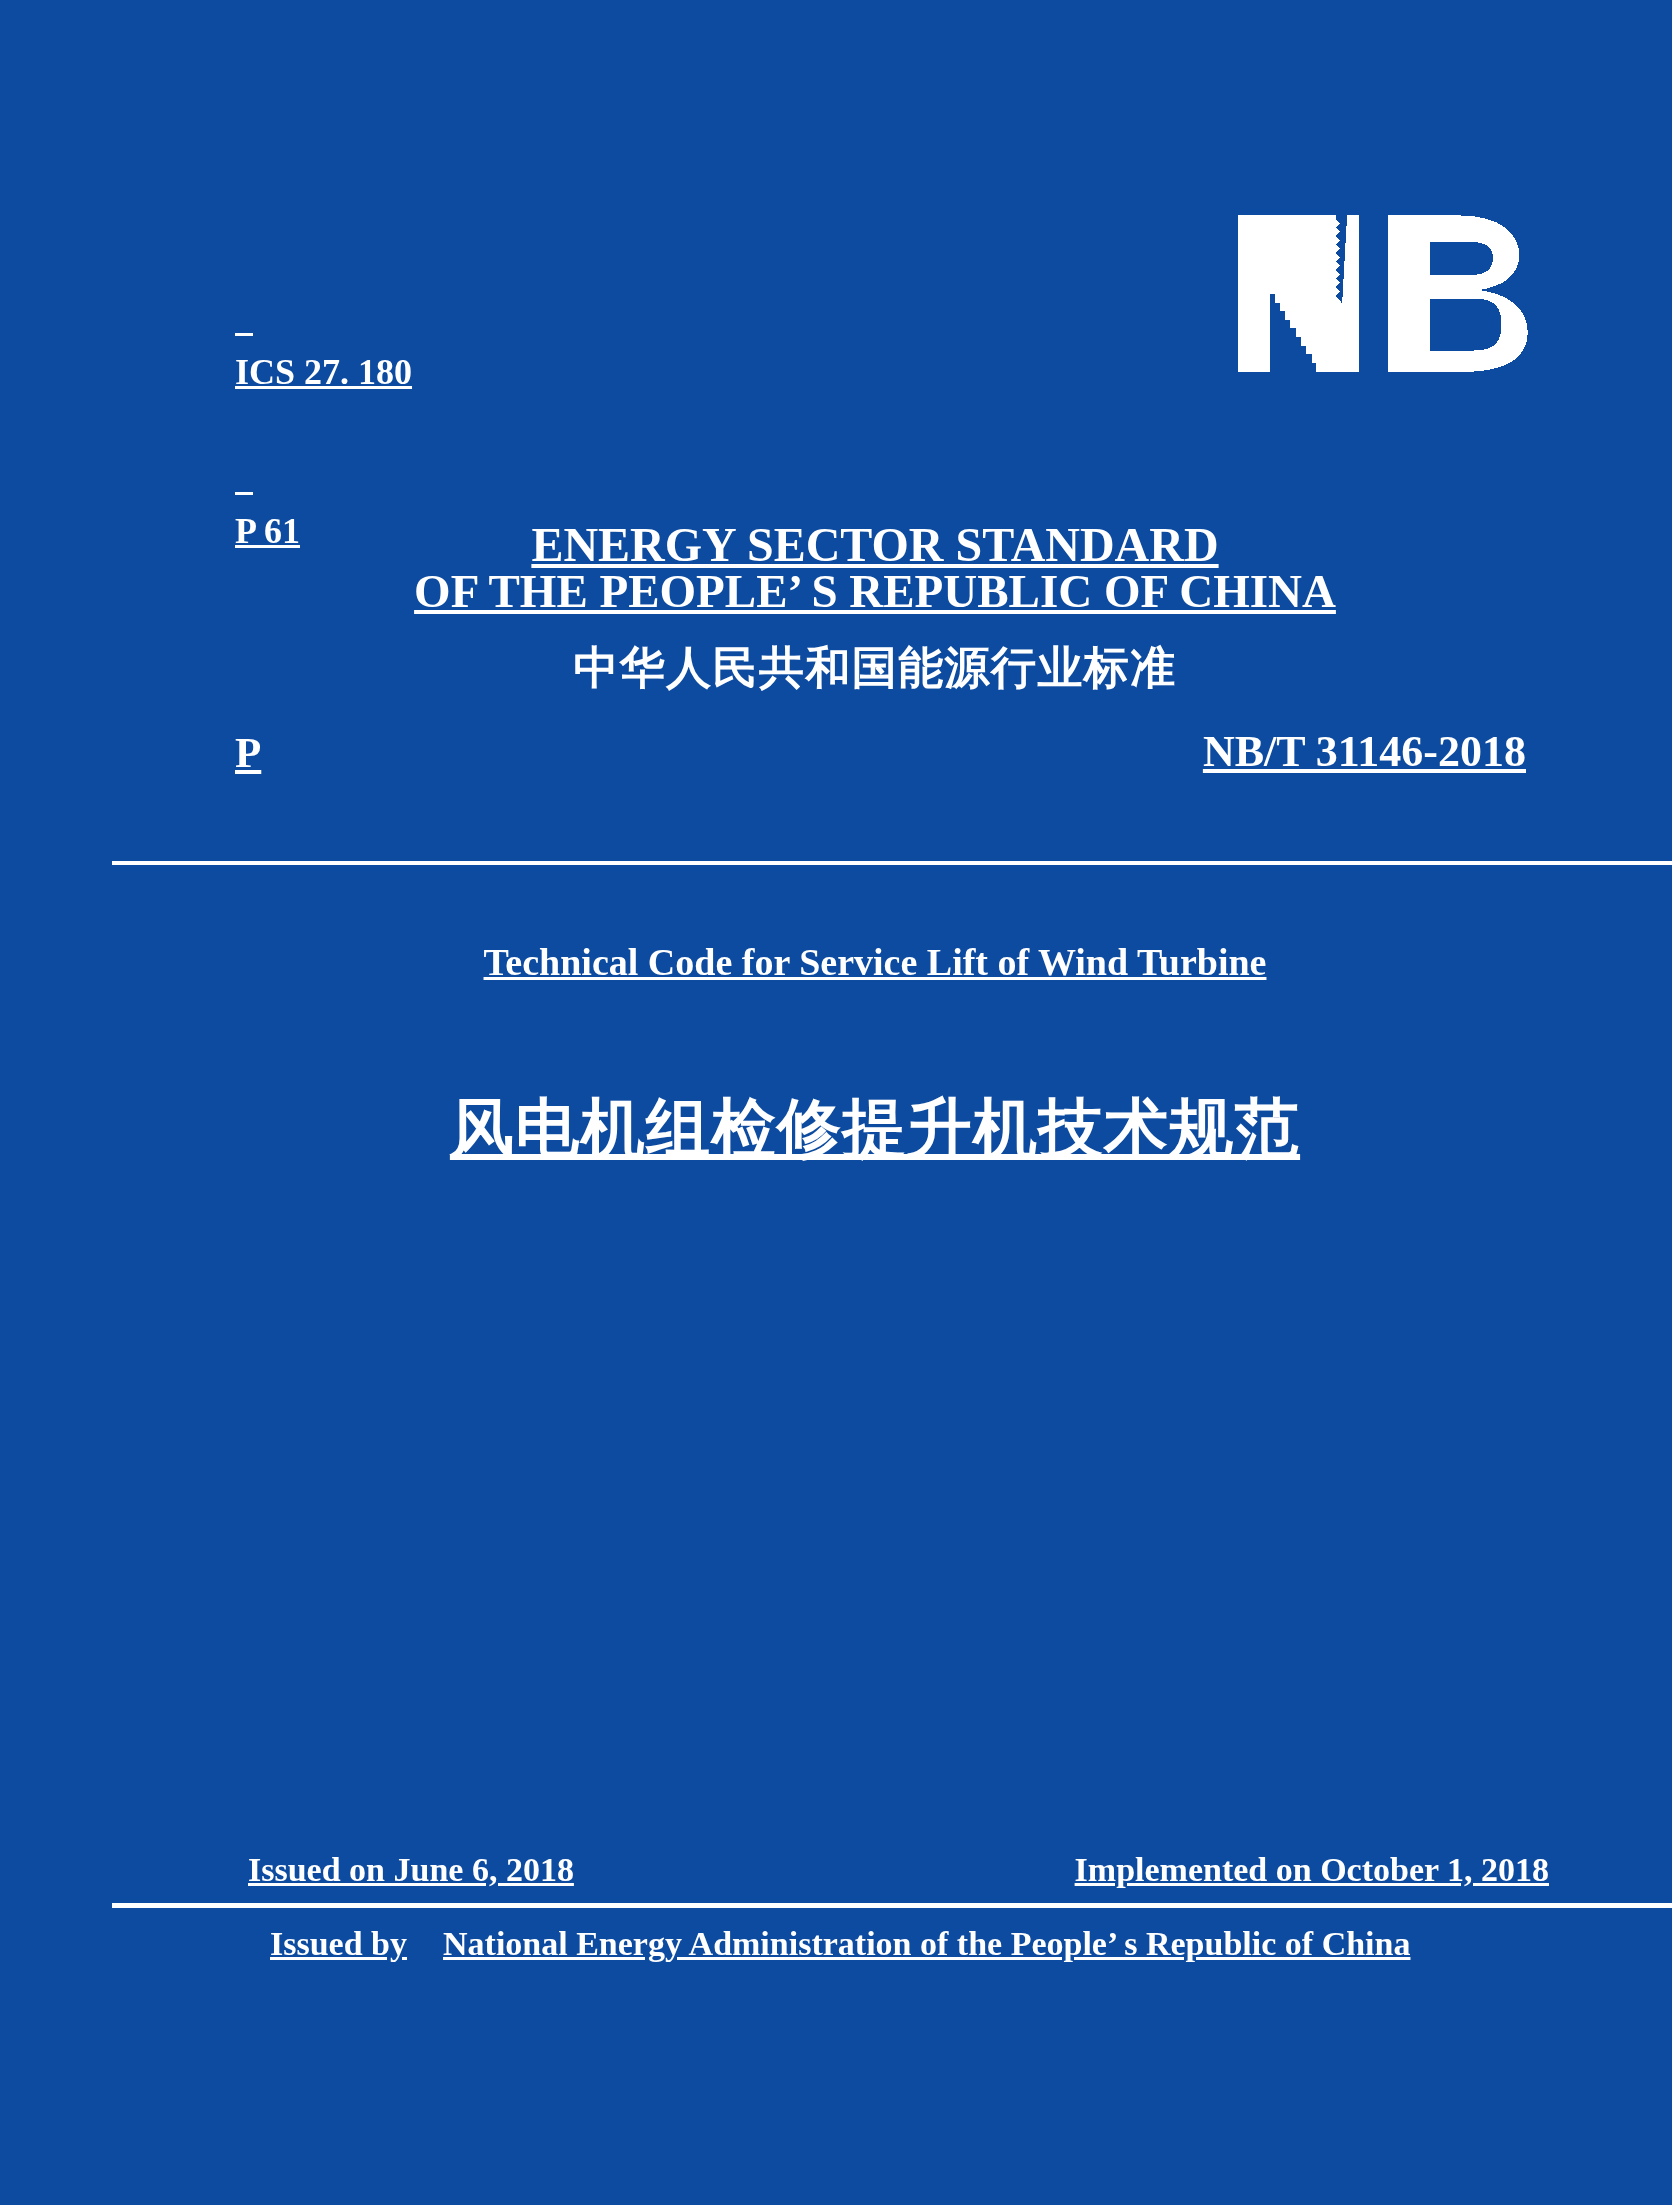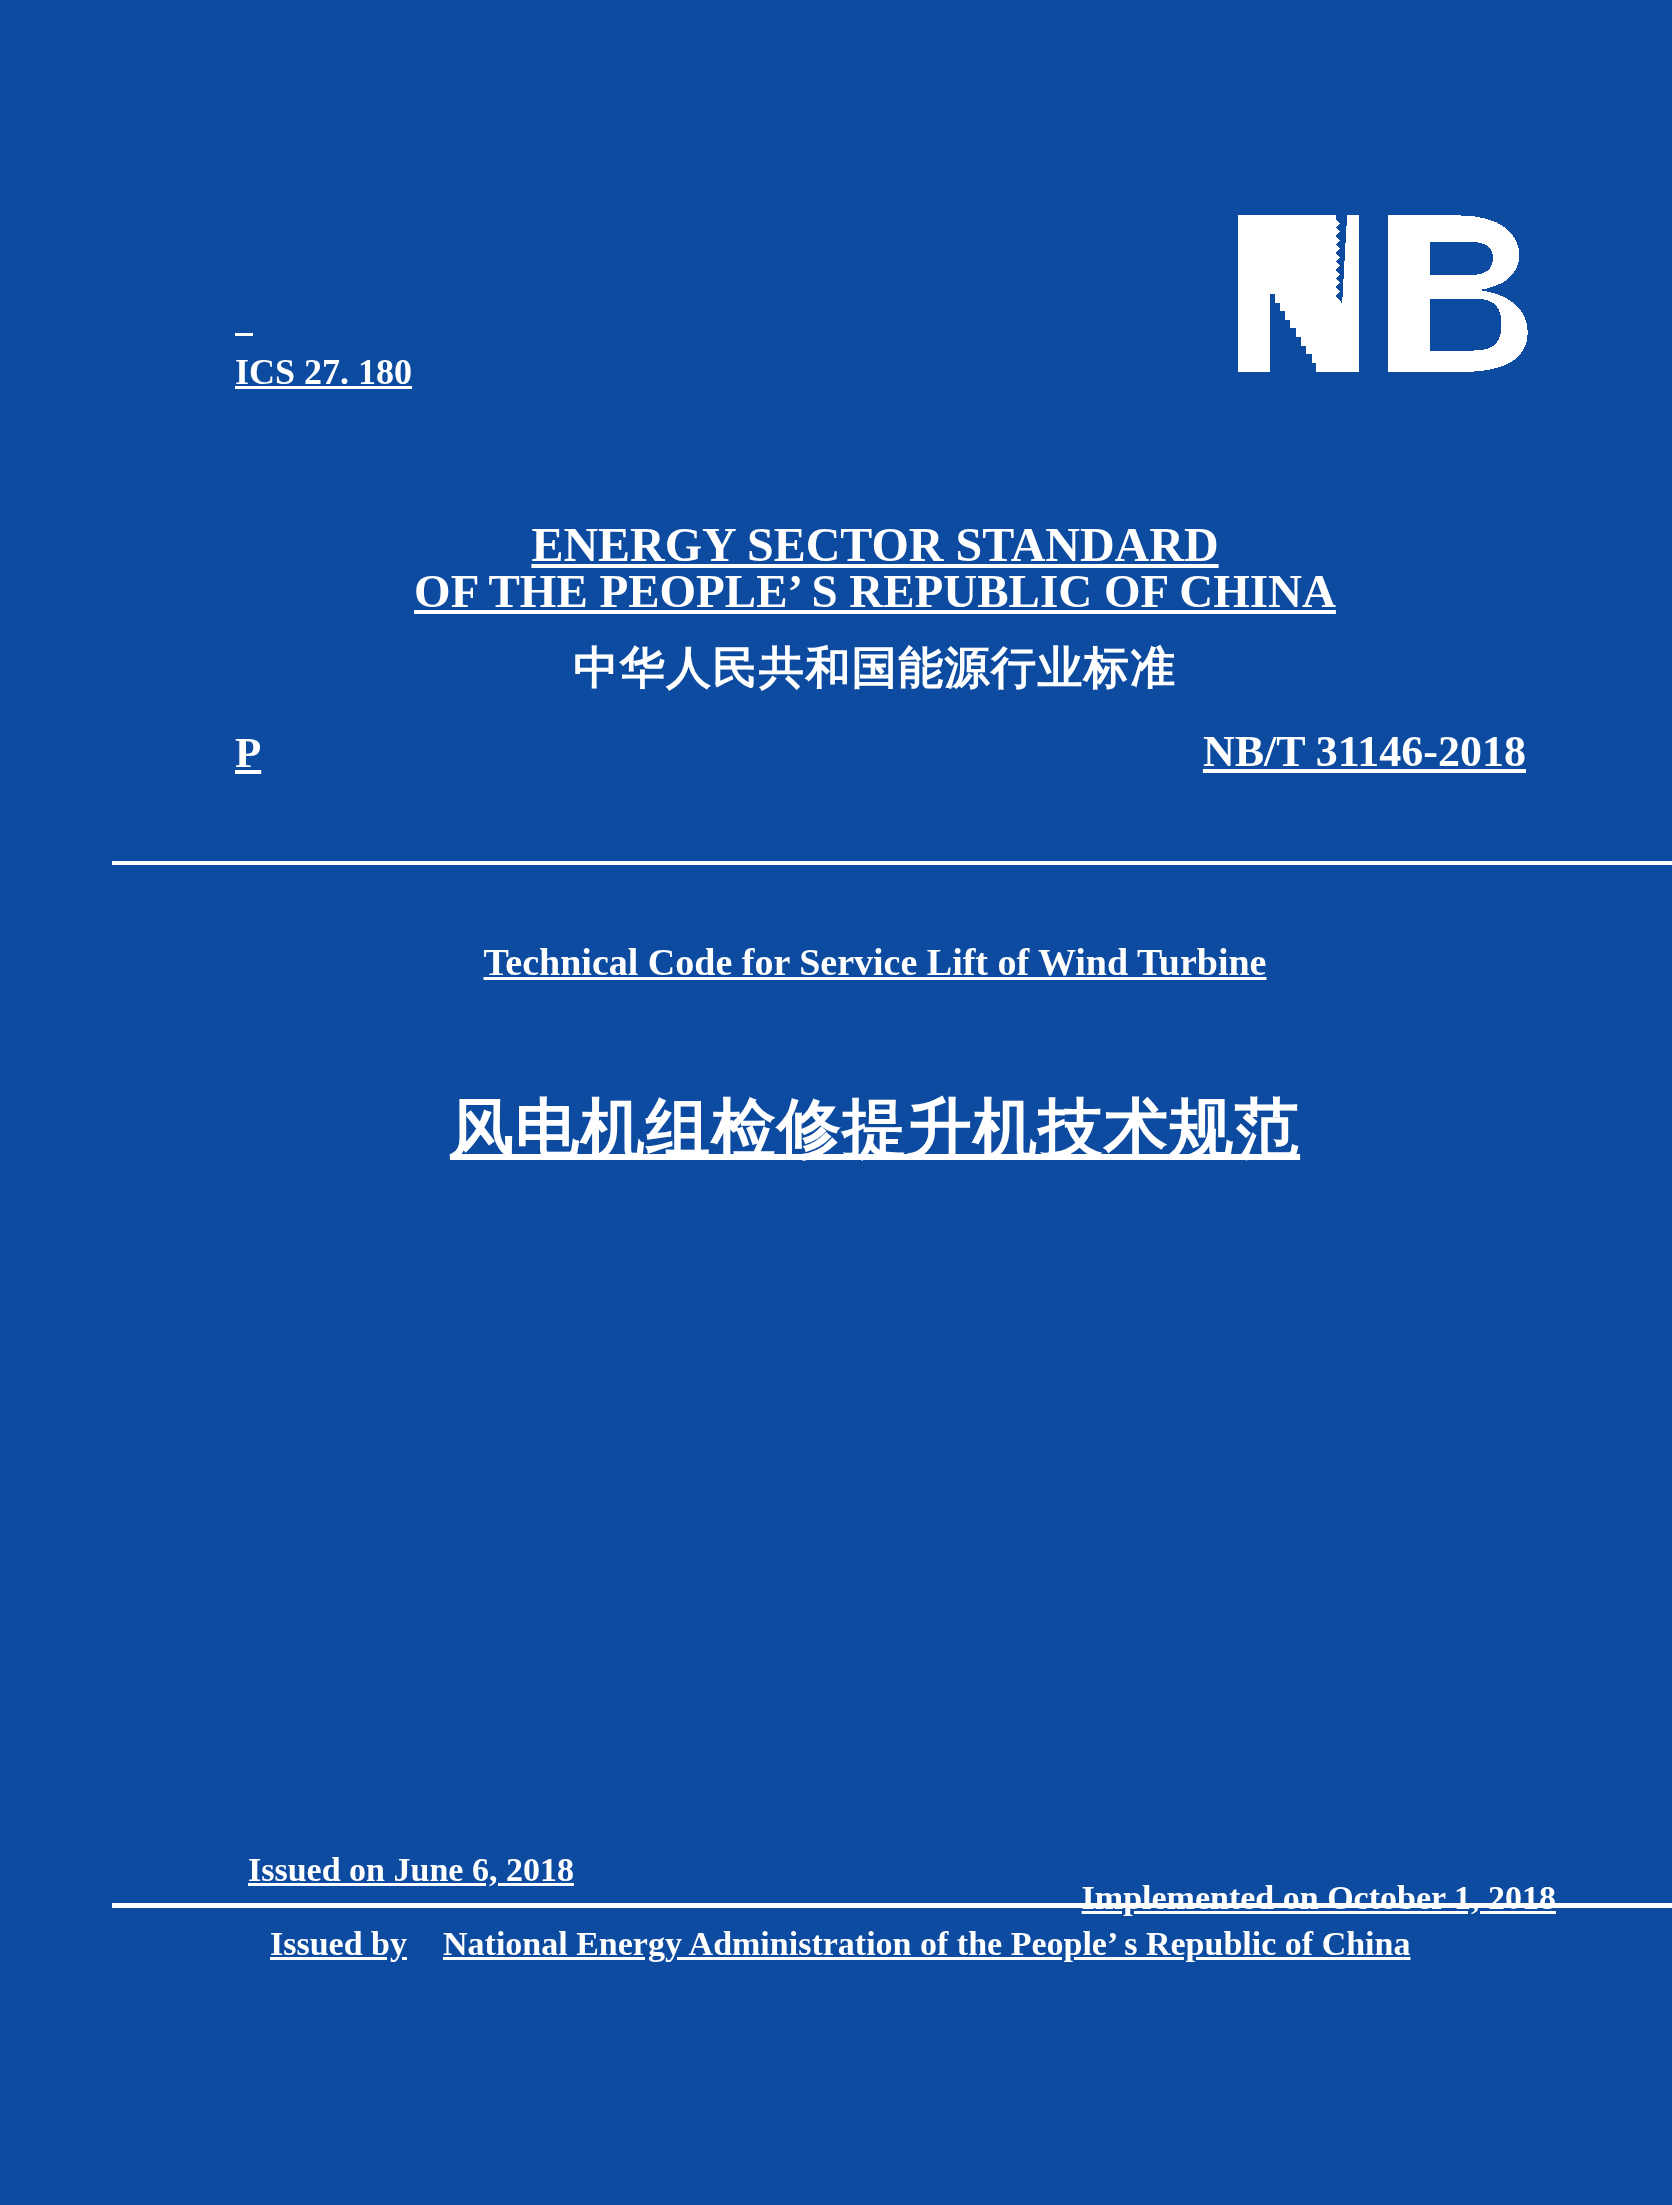--- a/index.html
+++ b/index.html
@@ -21,29 +21,30 @@
   .energy-2{top:564px;font-size:47px;}
   .cn-standard{top:638px;font-size:45px;letter-spacing:1.4px;}
   .p-mark{left:235px;top:728px;font-size:43px;}
   .std-number{right:146px;top:726px;font-size:44px;}
   .rule{left:112px;right:0;background:#ffffff;}
   .rule-1{top:861px;height:4.3px;}
   .rule-2{top:1903px;height:5px;}
   .title-en{top:940px;font-size:38px;}
   .title-cn{top:1085px;font-size:64px;letter-spacing:1.4px;}
   .issued-on{left:248px;top:1851px;font-size:34px;}
-  .implemented-on{right:116px;top:1851px;font-size:34px;margin-top:28px;}
+  .implemented-on{right:123px;top:1851px;font-size:34px;}
   .issued-by-line{left:270px;top:1925px;font-size:34px;}
   .issued-by-value{margin-left:36px;}
 </style>
 </head>
 <body>
 
 <div class="abs ics-block serif-b">
   <div>ICS 27. 180</div>
+  <div>P 61</div>
 </div>
 
 <div class="abs logo-box">
   <svg width="313" height="171" viewBox="0 0 440 240" shape-rendering="crispEdges">
 
     <rect x="12" y="13" width="45" height="220" fill="#ffffff"></rect>
 
     <polygon fill="#ffffff" points="57,13 183,13 183,233 123,233 123,220 116,220 116,208 108,208 108,196 101,196 101,184 94,184 94,172 86,172 86,160 79,160 79,148 72,148 72,136 64,136 64,124 57,124"></polygon>
 
     <polygon fill="#0c4ba0" points="150,13 166,13 159,138 156,132 150,126 156,120 150,114 156,108 150,102 156,96 150,90 156,84 150,78 156,72 150,66 156,60 150,54 156,48 150,42 156,36 150,30 156,24 150,18"></polygon>

